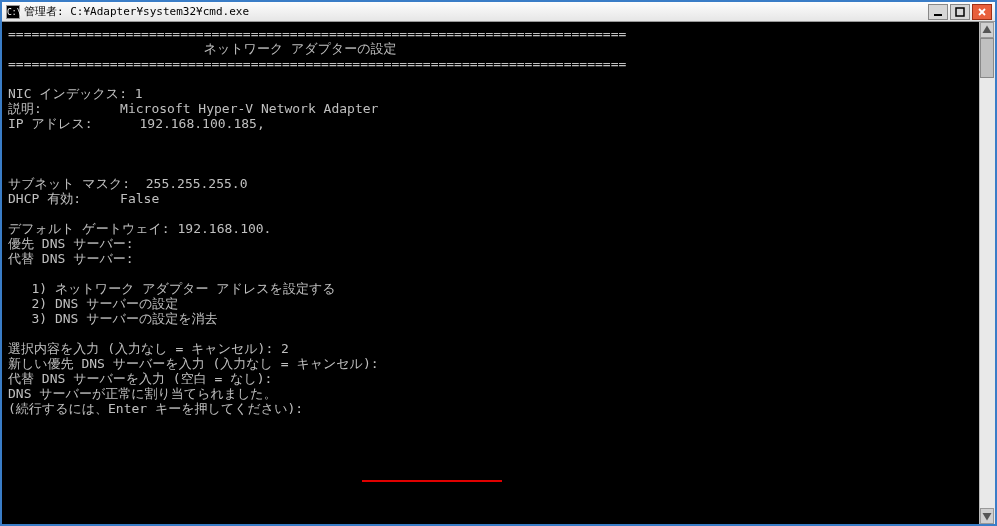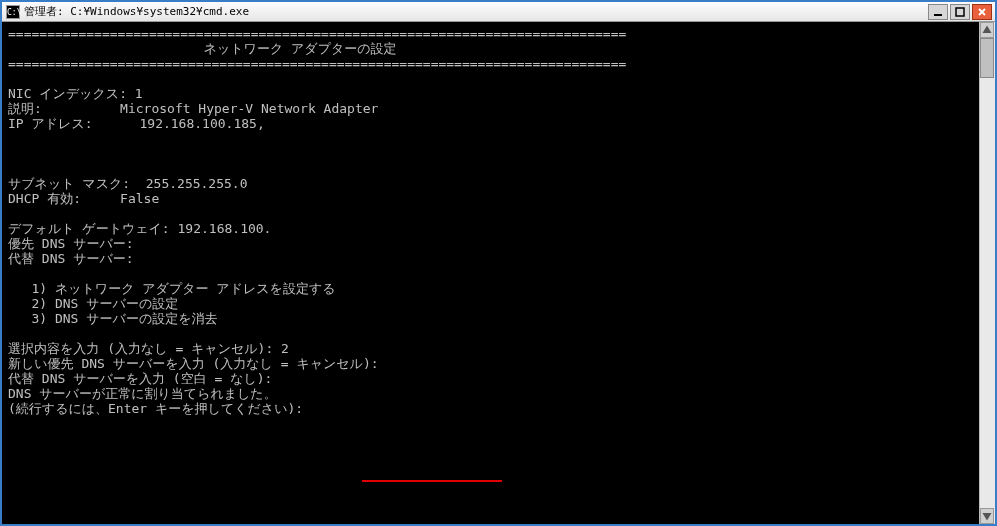--- a/index.html
+++ b/index.html
@@ -124,21 +124,21 @@
       top: 458px;
       width: 140px;
     }
   </style>
 </head>
 <body>
 
 <div class="window">
   <div class="titlebar">
     <div class="app-icon">C:\</div>
-    <div class="title-text">管理者: C:¥Windows¥system32¥cmd.exe</div>
+    <div class="title-text">管理者: C:¥Adapter¥system32¥cmd.exe</div>
     <div class="win-controls">
       <div class="win-btn">
         <svg viewBox="0 0 10 10">
             <line x1="1" y1="8" x2="9" y2="8" stroke="#000" stroke-width="2"></line>
           </svg>
       </div>
       <div class="win-btn">
         <svg viewBox="0 0 10 10">
             <rect x="1" y="1" width="8" height="8" fill="none" stroke="#000" stroke-width="1.5"></rect>
           </svg>

